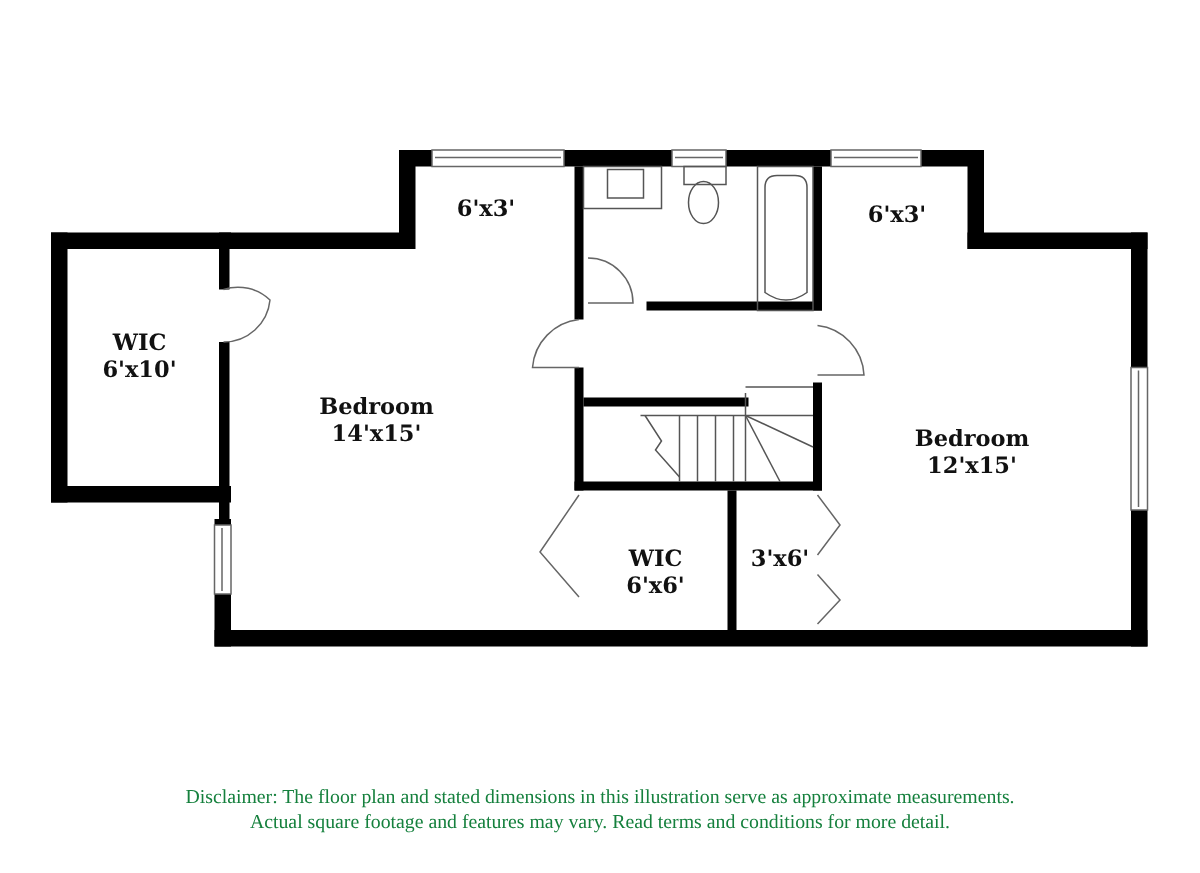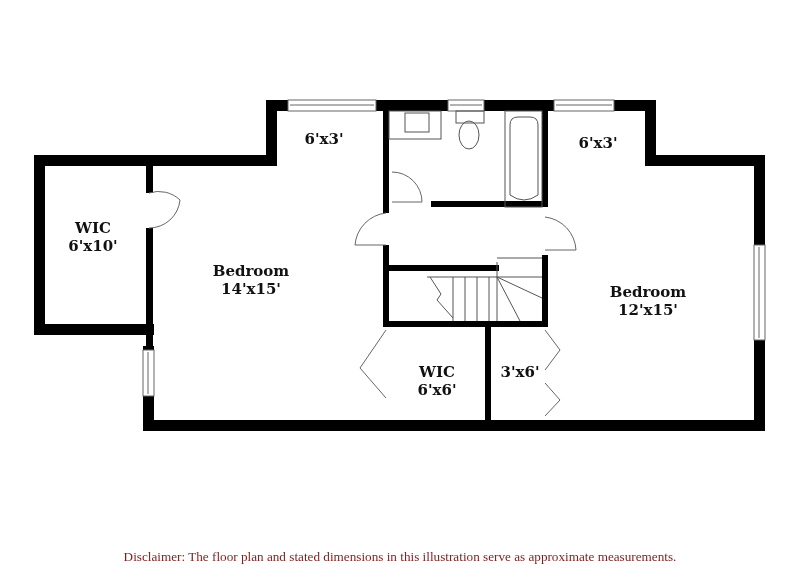--- a/index.html
+++ b/index.html
@@ -1,19 +1,19 @@
 <!DOCTYPE html>
 <html><head>
 <meta charset="utf-8">
 <style>
   html, body { margin: 0; padding: 0; background: #ffffff; }
   body { width: 800px; height: 582px; position: relative; overflow: hidden; font-family: "DejaVu Serif", serif; }
   #plan { position: absolute; left: 0; top: 0; }
   .room-label { font-family: "DejaVu Serif", serif; font-weight: bold; fill: #111; text-anchor: middle; }
-  .disclaimer { position: absolute; left: 0; width: 800px; top: 548px; text-align: center; font-family: "Liberation Serif", serif; font-size: 13.2px; line-height: 17px; color: #7f1d1d; }
+  .disclaimer { position: absolute; left: 0; width: 800px; top: 522px; text-align: center; font-family: "Liberation Serif", serif; font-size: 13.2px; line-height: 17px; color: #15803d; }
 </style>
 </head>
 <body>
 
 <svg id="plan" width="800" height="520" viewBox="0 0 800 520">
 
   <g fill="#000">
 
     <rect x="34" y="155" width="120" height="11"></rect>
     <rect x="34" y="155" width="11" height="180"></rect>
@@ -104,13 +104,14 @@
     <text class="room-label" x="648" y="297" font-size="15">Bedroom</text>
     <text class="room-label" x="648" y="315" font-size="15">12'x15'</text>
     <text class="room-label" x="437" y="377" font-size="15">WIC</text>
     <text class="room-label" x="437" y="395" font-size="15">6'x6'</text>
     <text class="room-label" x="520" y="377" font-size="15">3'x6'</text>
   </g>
 </svg>
 
 <div class="disclaimer">
   <div>Disclaimer: The floor plan and stated dimensions in this illustration serve as approximate measurements.</div>
+  <div>Actual square footage and features may vary. Read terms and conditions for more detail.</div>
 </div>
 
 </body></html>

